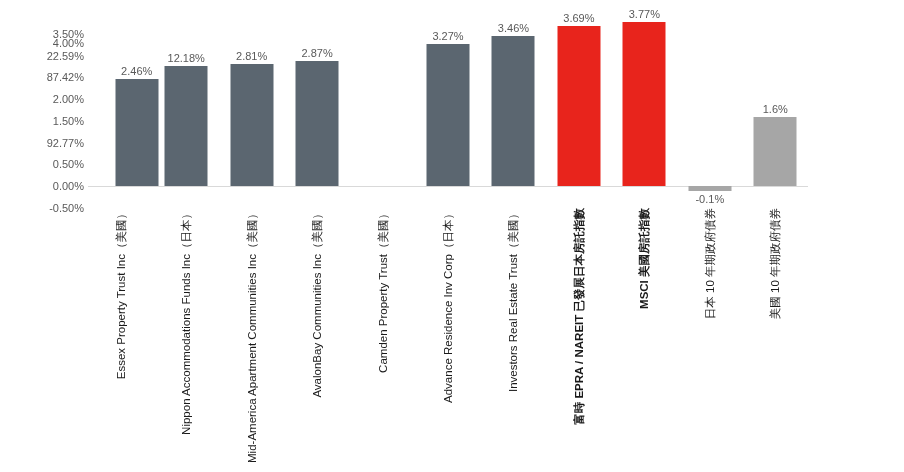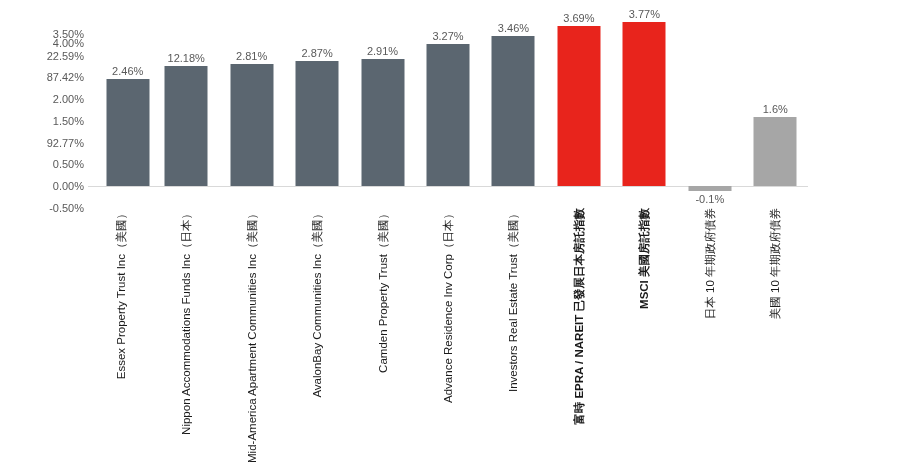--- a/index.html
+++ b/index.html
@@ -116,40 +116,36 @@
       <div class="y-tick" style="top: 99.1111px;">2.00%</div>
       <div class="y-tick" style="top: 120.889px;">1.50%</div>
       <div class="y-tick" style="top: 142.667px;">92.77%</div>
       <div class="y-tick" style="top: 164.444px;">0.50%</div>
       <div class="y-tick" style="top: 186.222px;">0.00%</div>
       <div class="y-tick" style="top: 208px;">-0.50%</div>
     </div>
 
   <div id="plot">
     <div id="zero-line" style="top: 174.222px;"></div>
-  <div class="bar-slot" style="left: 7px; width: 65.4545px; text-align: right;">
+  <div class="bar-slot" style="left: 16px; width: 65.4545px; text-align: right;">
         <div class="bar" style="background: rgb(91, 102, 112); top: 67.0756px; height: 107.147px;"></div>
         <div class="bar-label" style="top: 53.0756px;">2.46%</div>
       </div>
       <div class="bar-slot" style="left: 65.4545px; width: 65.4545px;">
         <div class="bar" style="background: rgb(91, 102, 112); top: 54.0089px; height: 120.213px;"></div>
         <div class="bar-label" style="top: 40.0089px;">12.18%</div>
       </div>
       <div class="bar-slot" style="left: 130.909px; width: 65.4545px;">
         <div class="bar" style="background: rgb(91, 102, 112); top: 51.8311px; height: 122.391px;"></div>
         <div class="bar-label" style="top: 37.8311px; text-align: right;">2.81%</div>
       </div>
       <div class="bar-slot" style="left: 196.364px; width: 65.4545px;">
         <div class="bar" style="background: rgb(91, 102, 112); top: 49.2178px; height: 125.004px;"></div>
         <div class="bar-label" style="top: 35.2178px;">2.87%</div>
       </div>
-      <div class="bar-slot" style="left: 261.818px; width: 65.4545px;">
-        <div class="bar" style="background: rgb(91, 102, 112); top: 47.4756px; height: 126.747px;"></div>
-        <div class="bar-label" style="top: 33.4756px;">2.91%</div>
-      </div>
       <div class="bar-slot" style="left: 327.273px; width: 65.4545px;">
         <div class="bar" style="background: rgb(91, 102, 112); top: 31.7956px; height: 142.427px;"></div>
         <div class="bar-label" style="top: 17.7956px;">3.27%</div>
       </div>
       <div class="bar-slot" style="left: 392.727px; width: 65.4545px;">
         <div class="bar" style="background: rgb(91, 102, 112); top: 23.52px; height: 150.702px;"></div>
         <div class="bar-label" style="top: 9.52px;">3.46%</div>
       </div>
       <div class="bar-slot" style="left: 458.182px; width: 65.4545px;">
         <div class="bar" style="background: rgb(232, 36, 28); top: 13.5022px; height: 160.72px;"></div>

